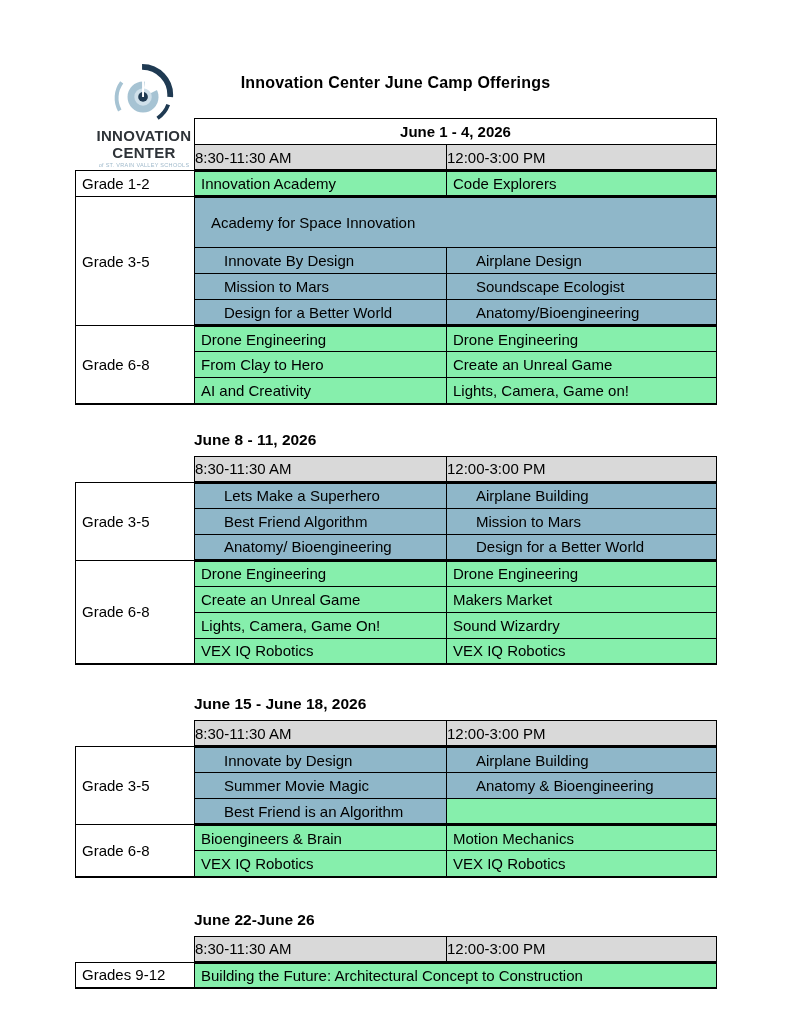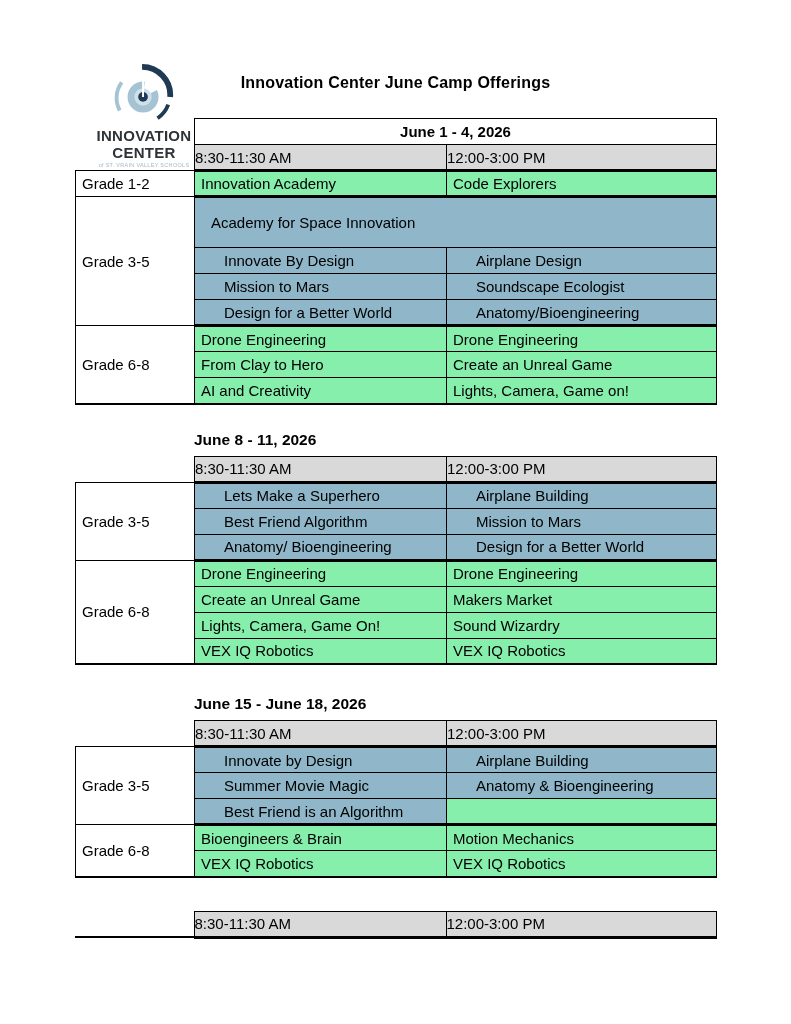--- a/index.html
+++ b/index.html
@@ -197,28 +197,33 @@
             <td class="cell thick-top">Motion Mechanics</td>
           </tr>
           <tr>
             <td class="cell">VEX IQ Robotics</td>
             <td class="cell">VEX IQ Robotics</td>
           </tr>
         </tbody>
       </table>
     </div>
     <div class="table-block tbl4">
-      <table class="camp">
-        <colgroup>
-          <col style="width: 119px;">
-          <col style="width: 252px;">
-          <col style="width: 270px;">
-        </colgroup>
-        <tbody>
-          <tr>
-            <td class="ghost"></td>
-            <td class="time-cell">8:30-11:30 AM</td>
-            <td class="time-cell">12:00-3:00 PM</td>
+      <div class="date-heading">June 22-June 26</div>
+      <table class="camp">
+        <colgroup>
+          <col style="width: 119px;">
+          <col style="width: 252px;">
+          <col style="width: 270px;">
+        </colgroup>
+        <tbody>
+          <tr>
+            <td class="ghost"></td>
+            <td class="time-cell">8:30-11:30 AM</td>
+            <td class="time-cell">12:00-3:00 PM</td>
+          </tr>
+          <tr>
+            <td class="grade-cell thick-top" rowspan="1">Grades 9-12</td>
+            <td class="cell thick-top" colspan="2">Building the Future: Architectural Concept to Construction</td>
           </tr>
         </tbody>
       </table>
     </div>
   </div>
 
 </body></html>

